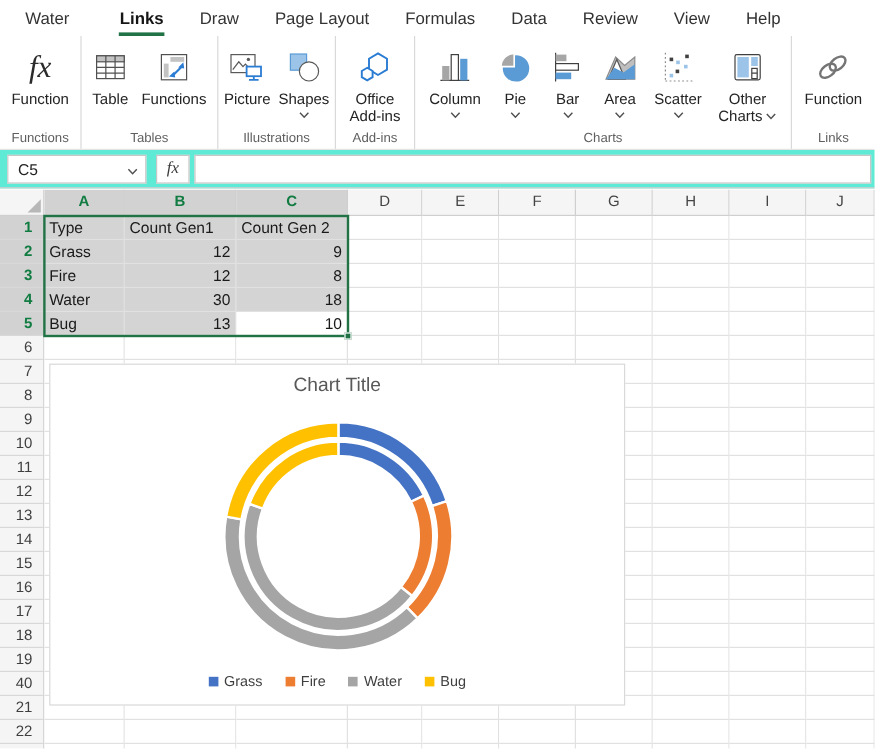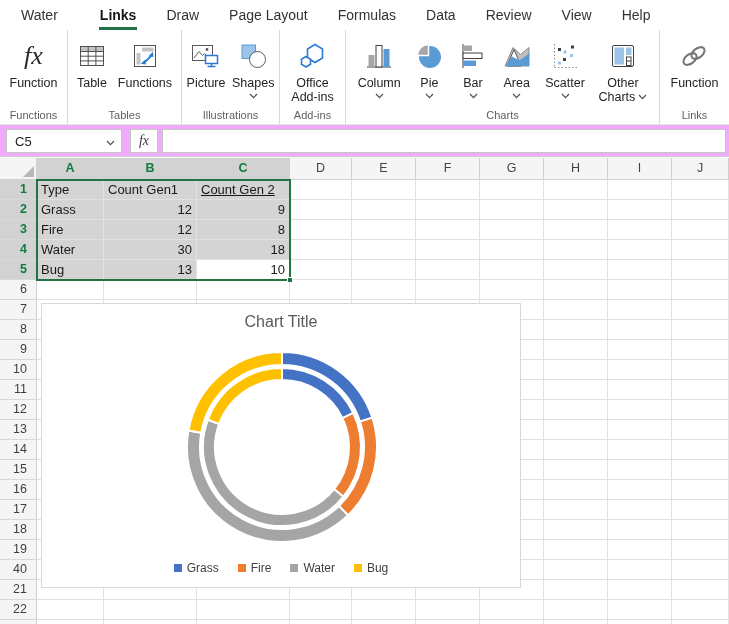--- a/index.html
+++ b/index.html
@@ -20,21 +20,21 @@
   .rgroup-buttons { display:flex; justify-content:space-evenly; align-items:flex-start; }
   .rgroup-label { position:absolute; left:0; right:0; bottom:3px; text-align:center; font-size:11px; color:#5f5f5f; }
   .rbtn { display:flex; flex-direction:column; align-items:center; padding:2px 2px 0 2px; cursor:default; }
   .rbtn .icon { height:40px; display:flex; align-items:center; justify-content:center; }
   .rbtn .lbl { font-size:12.5px; color:#242424; line-height:14px; text-align:center; white-space:nowrap; }
   .chev { width:9px; height:6px; margin-top:3px; }
   .chev-inline { display:inline-block; margin:0 0 1px 3px; }
   .fxglyph { font-family:"Liberation Serif", serif; font-style:italic; font-size:26px; color:#2b2b2b; }
 
   
-  .fbar { position:relative; height:32px; border-bottom:1px solid #cfcfcf; background:#f0abfc; }
+  .fbar { position:relative; height:32px; border-bottom:1px solid #cfcfcf; background:#5eead4; }
   .namebox { position:absolute; left:6px; top:4px; width:116px; height:24px; border:1px solid #c6c6c6; display:flex; align-items:center; font-size:13px; color:#222; padding-left:8px; background:#fff; }
   .namebox .chev { position:absolute; right:6px; top:10px; margin:0; }
   .fxbtn { position:absolute; left:130px; top:4px; width:28px; height:24px; border:1px solid #c6c6c6; display:flex; align-items:center; justify-content:center; font-family:"Liberation Serif", serif; font-style:italic; font-size:14px; color:#3b3b3b; background:#fff; }
   .finput { position:absolute; left:162px; top:4px; right:3px; height:24px; border:1px solid #c6c6c6; background:#fff; font-size:13px; padding-left:6px; }
 
   
   .sheet { position:absolute; top:158px; left:0; width:729px; height:466px; overflow:hidden; background:#fff; }
   .grow { display:flex; }
   .hcell, .cell, .rhead, .corner { flex:none; overflow:hidden; white-space:nowrap; }
   .corner { width:37px; height:22px; background:#f5f5f5; border-right:1px solid #cfcfcf; border-bottom:1px solid #cfcfcf; position:relative; }
@@ -292,21 +292,21 @@
         <div class="hcell" style="width: 64px;">F</div>
         <div class="hcell" style="width: 64px;">G</div>
         <div class="hcell" style="width: 64px;">H</div>
         <div class="hcell" style="width: 64px;">I</div>
         <div class="hcell" style="width: 57px;">J</div>
       </div>
       <div class="grow">
         <div class="rhead sel">1</div>
         <div class="cell sel" style="width: 67px;">Type</div>
         <div class="cell sel" style="width: 93px;">Count Gen1</div>
-        <div class="cell sel" style="width: 93px; text-decoration: underline;">Count Gen 2</div>
+        <div class="cell sel" style="width: 93px;">Count Gen 2</div>
         <div class="cell" style="width: 62px;"></div>
         <div class="cell" style="width: 64px;"></div>
         <div class="cell" style="width: 64px;"></div>
         <div class="cell" style="width: 64px;"></div>
         <div class="cell" style="width: 64px;"></div>
         <div class="cell" style="width: 64px;"></div>
         <div class="cell" style="width: 57px;"></div>
       </div>
       <div class="grow">
         <div class="rhead sel">2</div>

